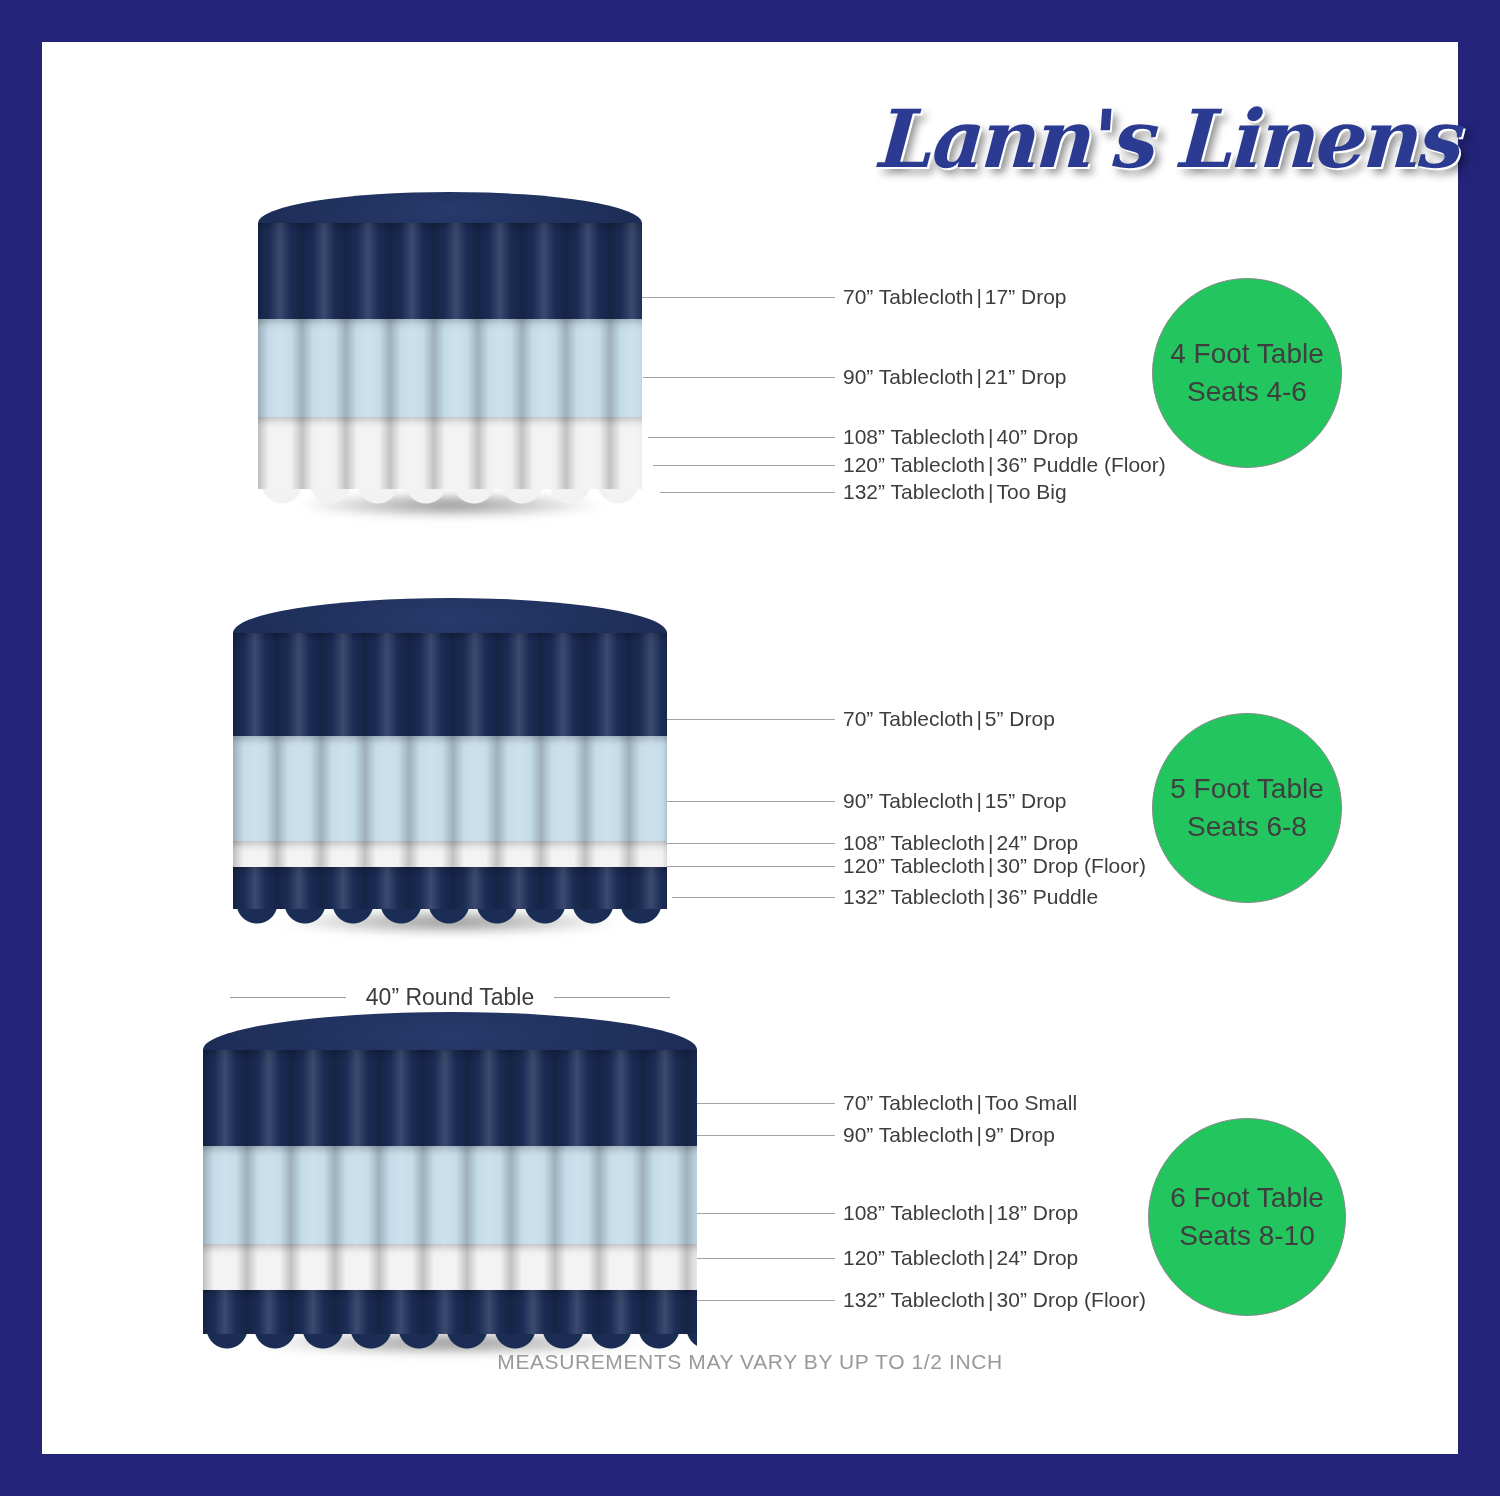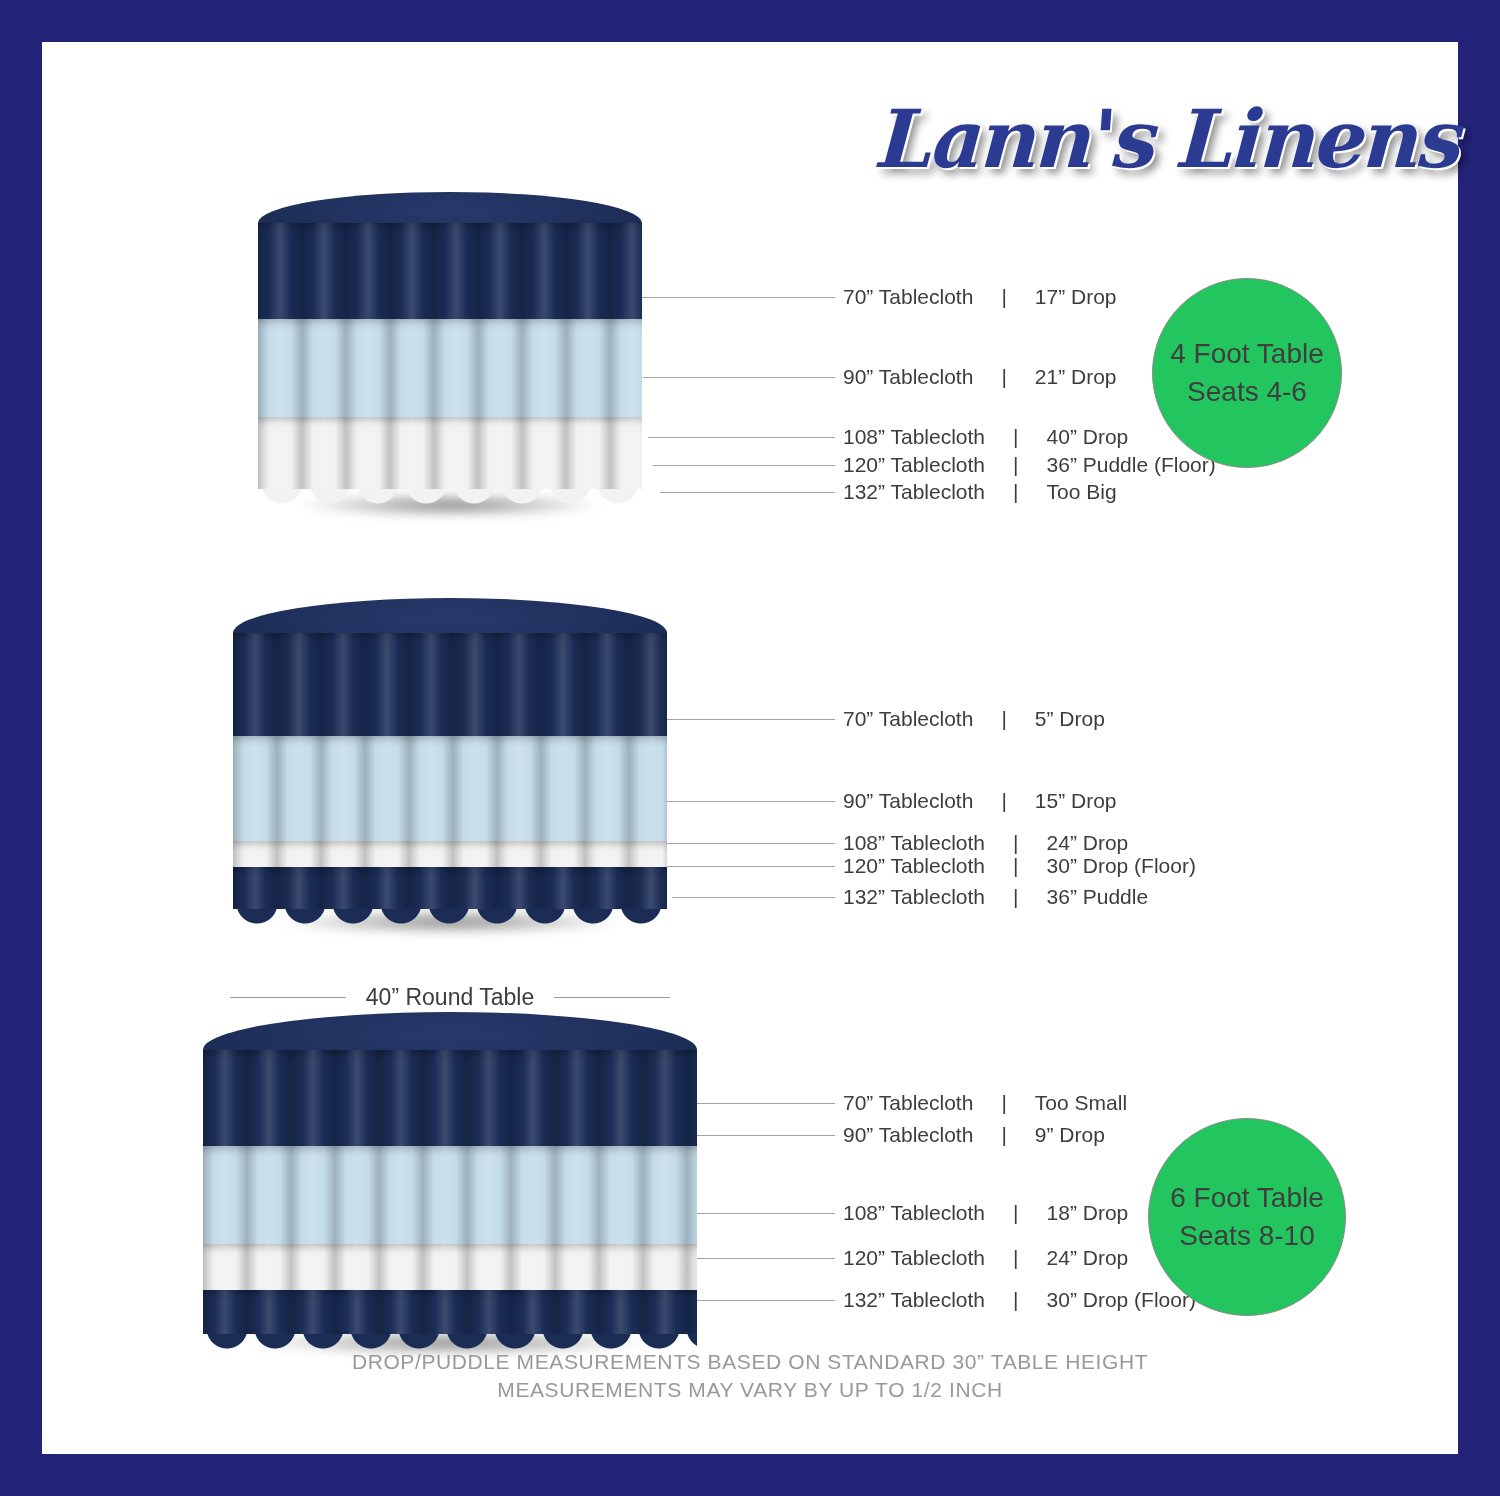--- a/index.html
+++ b/index.html
@@ -14,21 +14,21 @@
         font-size:80px;color:#2c3b92;text-align:center;letter-spacing:-3px;
         text-shadow:2px 2px 0 #ffffff, 6px 6px 9px rgba(0,0,0,0.45);
         transform:skewX(-4deg);white-space:nowrap;}
 
   
   .tbl-title{position:absolute;display:flex;align-items:center;gap:20px;}
   .tbl-title .rule{flex:1;height:1px;background:#9b9b9b;}
   .tbl-title .txt{font-size:23px;color:#3c3c3c;white-space:nowrap;}
 
   
-  .meas{position:absolute;left:843px;display:flex;gap:28px;align-items:baseline;
+  .meas{position:absolute;left:843px;display:flex;gap:3px;align-items:baseline;
         font-size:21px;color:#3d3d3d;white-space:nowrap;line-height:26px;}
   .meas .sep{color:#3d3d3d;}
   .leader{position:absolute;height:1px;background:#a3a3a3;}
 
   
   .seat-circle{position:absolute;border:1px solid #8a8a8a;border-radius:50%;
         display:flex;flex-direction:column;justify-content:center;align-items:center;
         font-size:28px;color:#3f3f3f;line-height:1.35;text-align:center;background:#22c55e;}
 
   
@@ -157,20 +157,24 @@
         <span>120” Tablecloth</span>
         <span class="sep">|</span>
         <span>30” Drop  (Floor)</span>
       </div>
       <div class="meas" style="top:884px;">
         <span>132” Tablecloth</span>
         <span class="sep">|</span>
         <span>36” Puddle</span>
       </div>
 
+      <div class="seat-circle" style="left:1152px;top:713px;width:188px;height:188px;">
+        <span>5 Foot Table</span>
+        <span>Seats 6-8</span>
+      </div>
     </section>
 
     <section>
       <div class="tbl-title" style="left:230px;top:984px;width:440px;">
         <span class="rule"></span>
         <span class="txt">40” Round Table</span>
         <span class="rule"></span>
       </div>
 
       <div class="table-illus" style="left:203px;top:1012px;width:494px;height:340px;">
@@ -217,18 +221,17 @@
         <span>30” Drop (Floor)</span>
       </div>
 
       <div class="seat-circle" style="left:1148px;top:1118px;width:196px;height:196px;">
         <span>6 Foot Table</span>
         <span>Seats 8-10</span>
       </div>
     </section>
 
     <div class="footer" style="top:1348px;">
-      <div>DROP/PUDDLE MEASUREMENTS BASED ON STANDARD 30” TABLE HEIGHT</div>
       <div>MEASUREMENTS MAY VARY BY UP TO 1/2 INCH</div>
     </div>
 
   </div>
 </div>
 
 </body></html>

